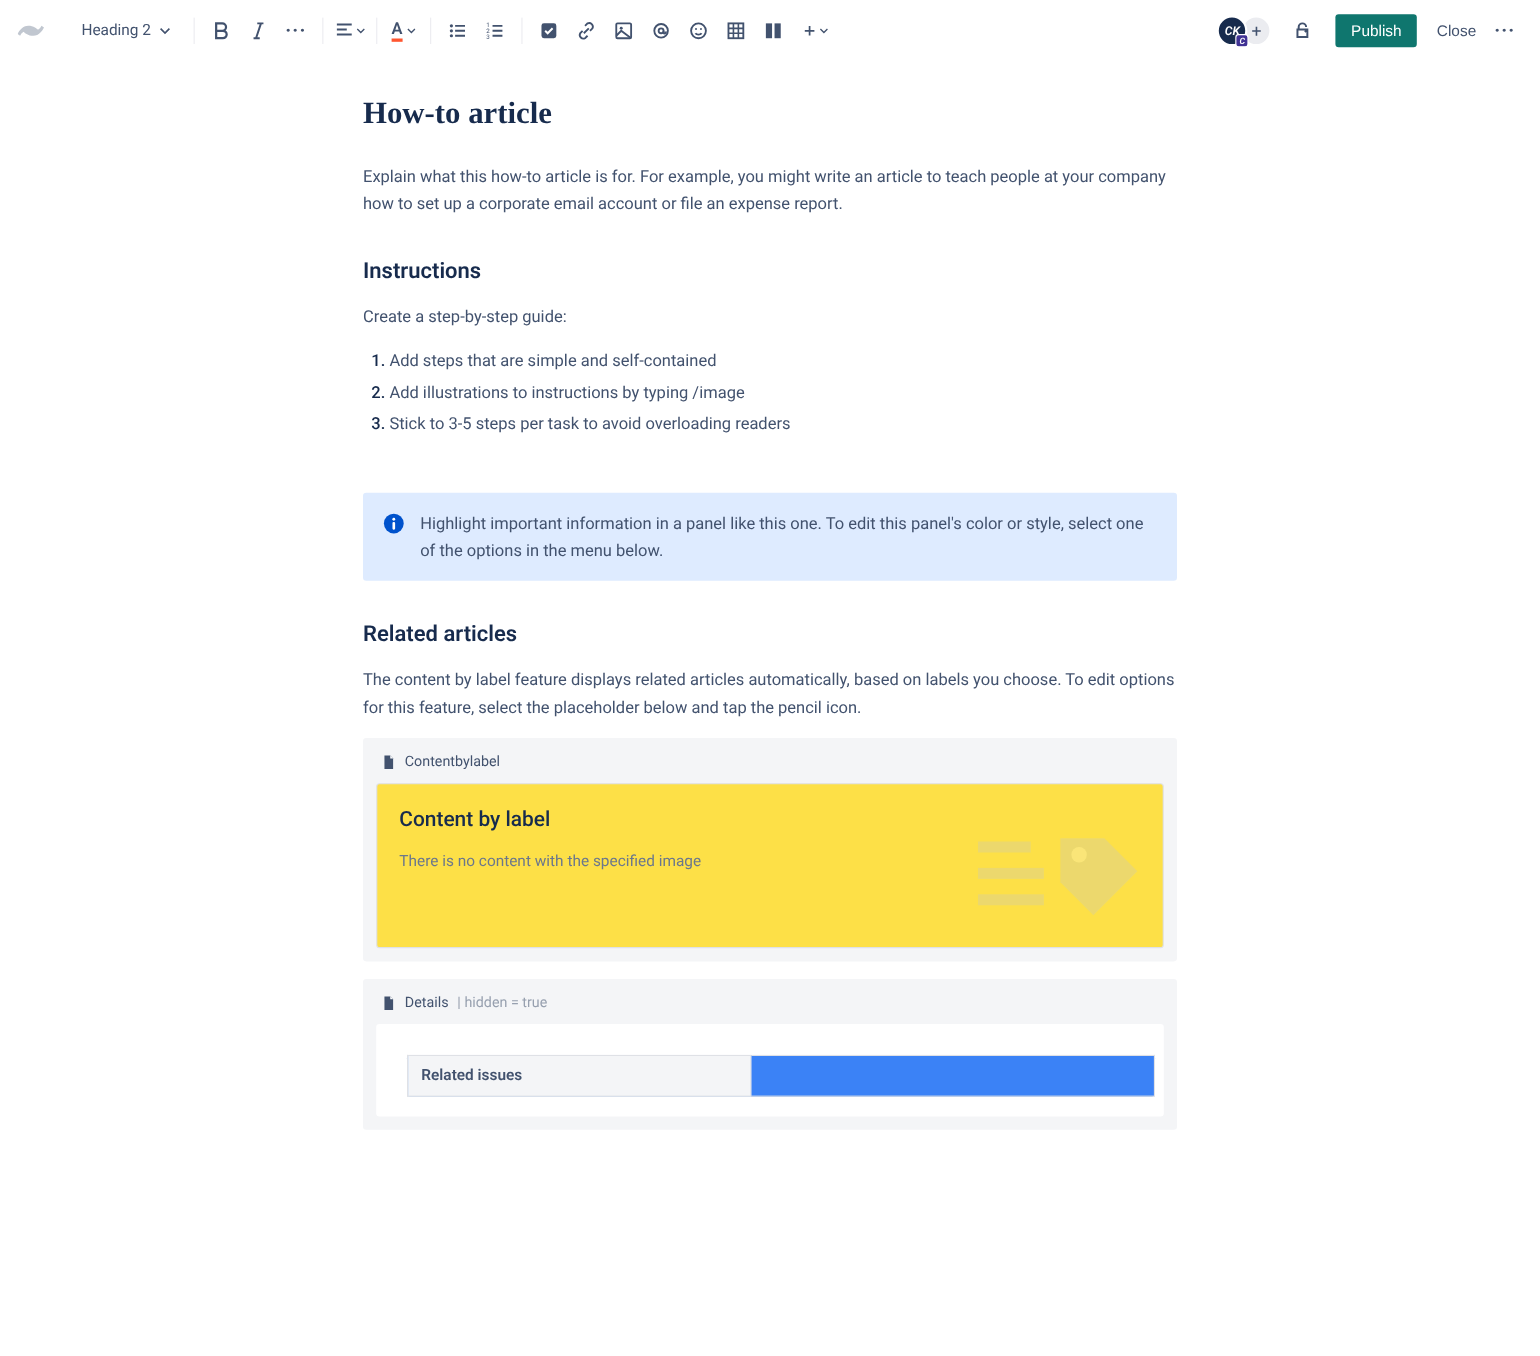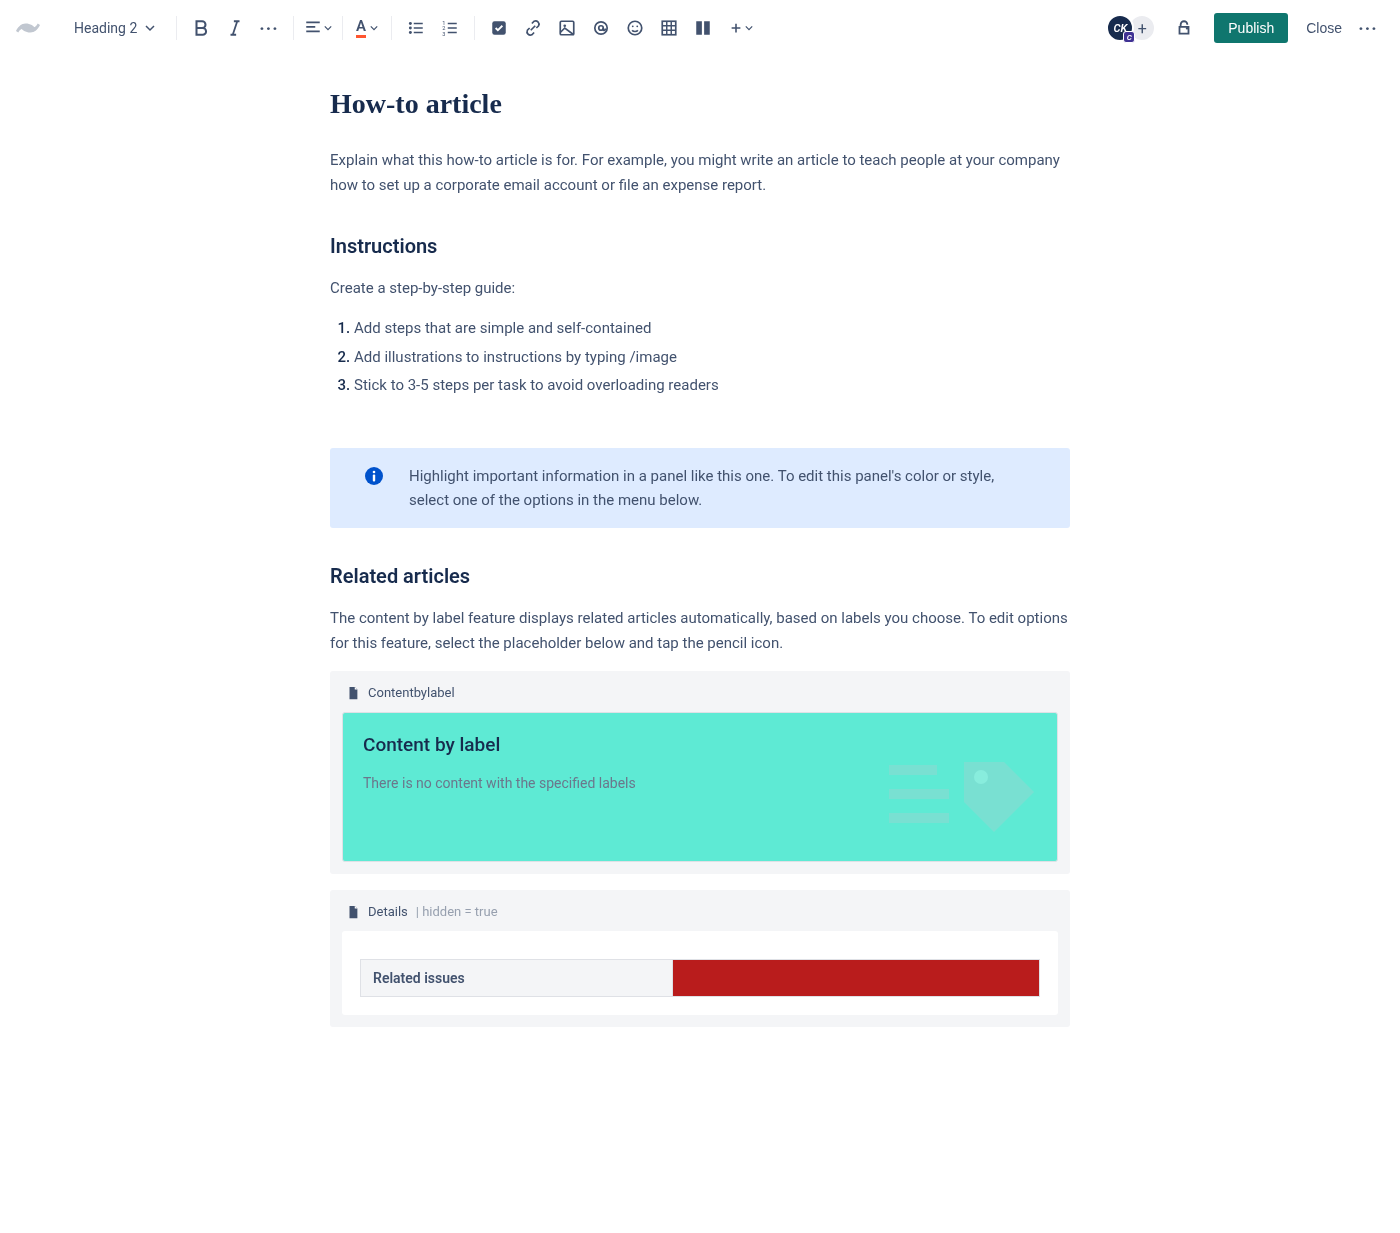--- a/index.html
+++ b/index.html
@@ -131,24 +131,24 @@
     }
     .content h1 { font-size: 28px; font-weight: 600; color: #172B4D; margin-bottom: 28px; font-family: Liberation Serif, serif; }
     .content h2 { font-size: 20px; font-weight: 600; color: #172B4D; margin-top: 36px; margin-bottom: 18px; }
     .content p { font-size: 15px; line-height: 1.65; color: #42526E; margin-bottom: 14px; }
     .content ol { margin-left: 24px; }
     .content ol li { font-size: 15px; line-height: 1.9; color: #42526E; }
     .content ol li::marker { color: #172B4D; font-weight: 500; }
     .info-panel {
       background: #DEEBFF;
       border-radius: 3px;
-      padding: 16px 34px;
+      padding: 16px 18px;
       margin-top: 48px;
       display: flex;
-      gap: 25px;
+      gap: 14px;
       align-items: flex-start;
     }
     .info-panel .info-icon {
       width: 20px;
       height: 20px;
       flex-shrink: 0;
       margin-top: 2px;
     }
     .info-panel p { margin: 0; color: #42526E; line-height: 1.6; }
     .macro-box {
@@ -161,42 +161,43 @@
       display: flex;
       align-items: center;
       gap: 8px;
       font-size: 13px;
       color: #42526E;
       margin-bottom: 10px;
       padding: 2px 4px;
     }
     .macro-header .meta { color: #97A0AF; }
     .macro-inner {
-      background: #5eead4;
+      background: #fde047;
       border: 1px solid #DFE1E6;
       border-radius: 3px;
       padding: 20px;
       position: relative;
       min-height: 150px;
     }
     .macro-inner h3 { font-size: 19px; font-weight: 500; color: #172B4D; margin-bottom: 16px; }
     .macro-inner p { font-size: 14px; color: #6B778C; }
     .tag-illustration {
       position: absolute;
       right: 18px;
       bottom: 14px;
       opacity: 0.28;
     }
     .details-table {
-      background: #b91c1c;
+      background: #3b82f6;
       border: 1px solid #DFE1E6;
       border-radius: 3px;
       margin-top: 10px;
       width: 100%;
       border-collapse: collapse;
+      margin-left: 10px;
     }
     .details-table td {
       border: 1px solid #DFE1E6;
       padding: 10px 12px;
       font-size: 14px;
       color: #42526E;
     }
     .details-table td:first-child { width: 46%; font-weight: 600; background: #F4F5F7; }
     .align-dropdown {
       display: flex;
@@ -406,21 +407,21 @@
   <div class="macro-box">
     <div class="macro-header">
       <svg width="14" height="14" viewBox="0 0 16 16">
           <path d="M4 1h6l3 3v11H4z" fill="#42526E"></path>
           <path d="M10 1v3h3" fill="#fff"></path>
         </svg>
       <span>Contentbylabel</span>
     </div>
     <div class="macro-inner">
       <h3>Content by label</h3>
-      <p>There is no content with the specified labels</p>
+      <p>There is no content with the specified image</p>
       <svg class="tag-illustration" width="150" height="100" viewBox="0 0 150 100">
         <rect x="0" y="18" width="48" height="10" fill="#C1C7D0"></rect>
         <rect x="0" y="42" width="60" height="10" fill="#C1C7D0"></rect>
         <rect x="0" y="66" width="60" height="10" fill="#C1C7D0"></rect>
         <path d="M75 15h40l30 30-40 40-30-30V15z" fill="#C1C7D0"></path>
         <circle cx="92" cy="30" r="7" fill="#F4F5F7"></circle>
       </svg>
     </div>
   </div>
 

